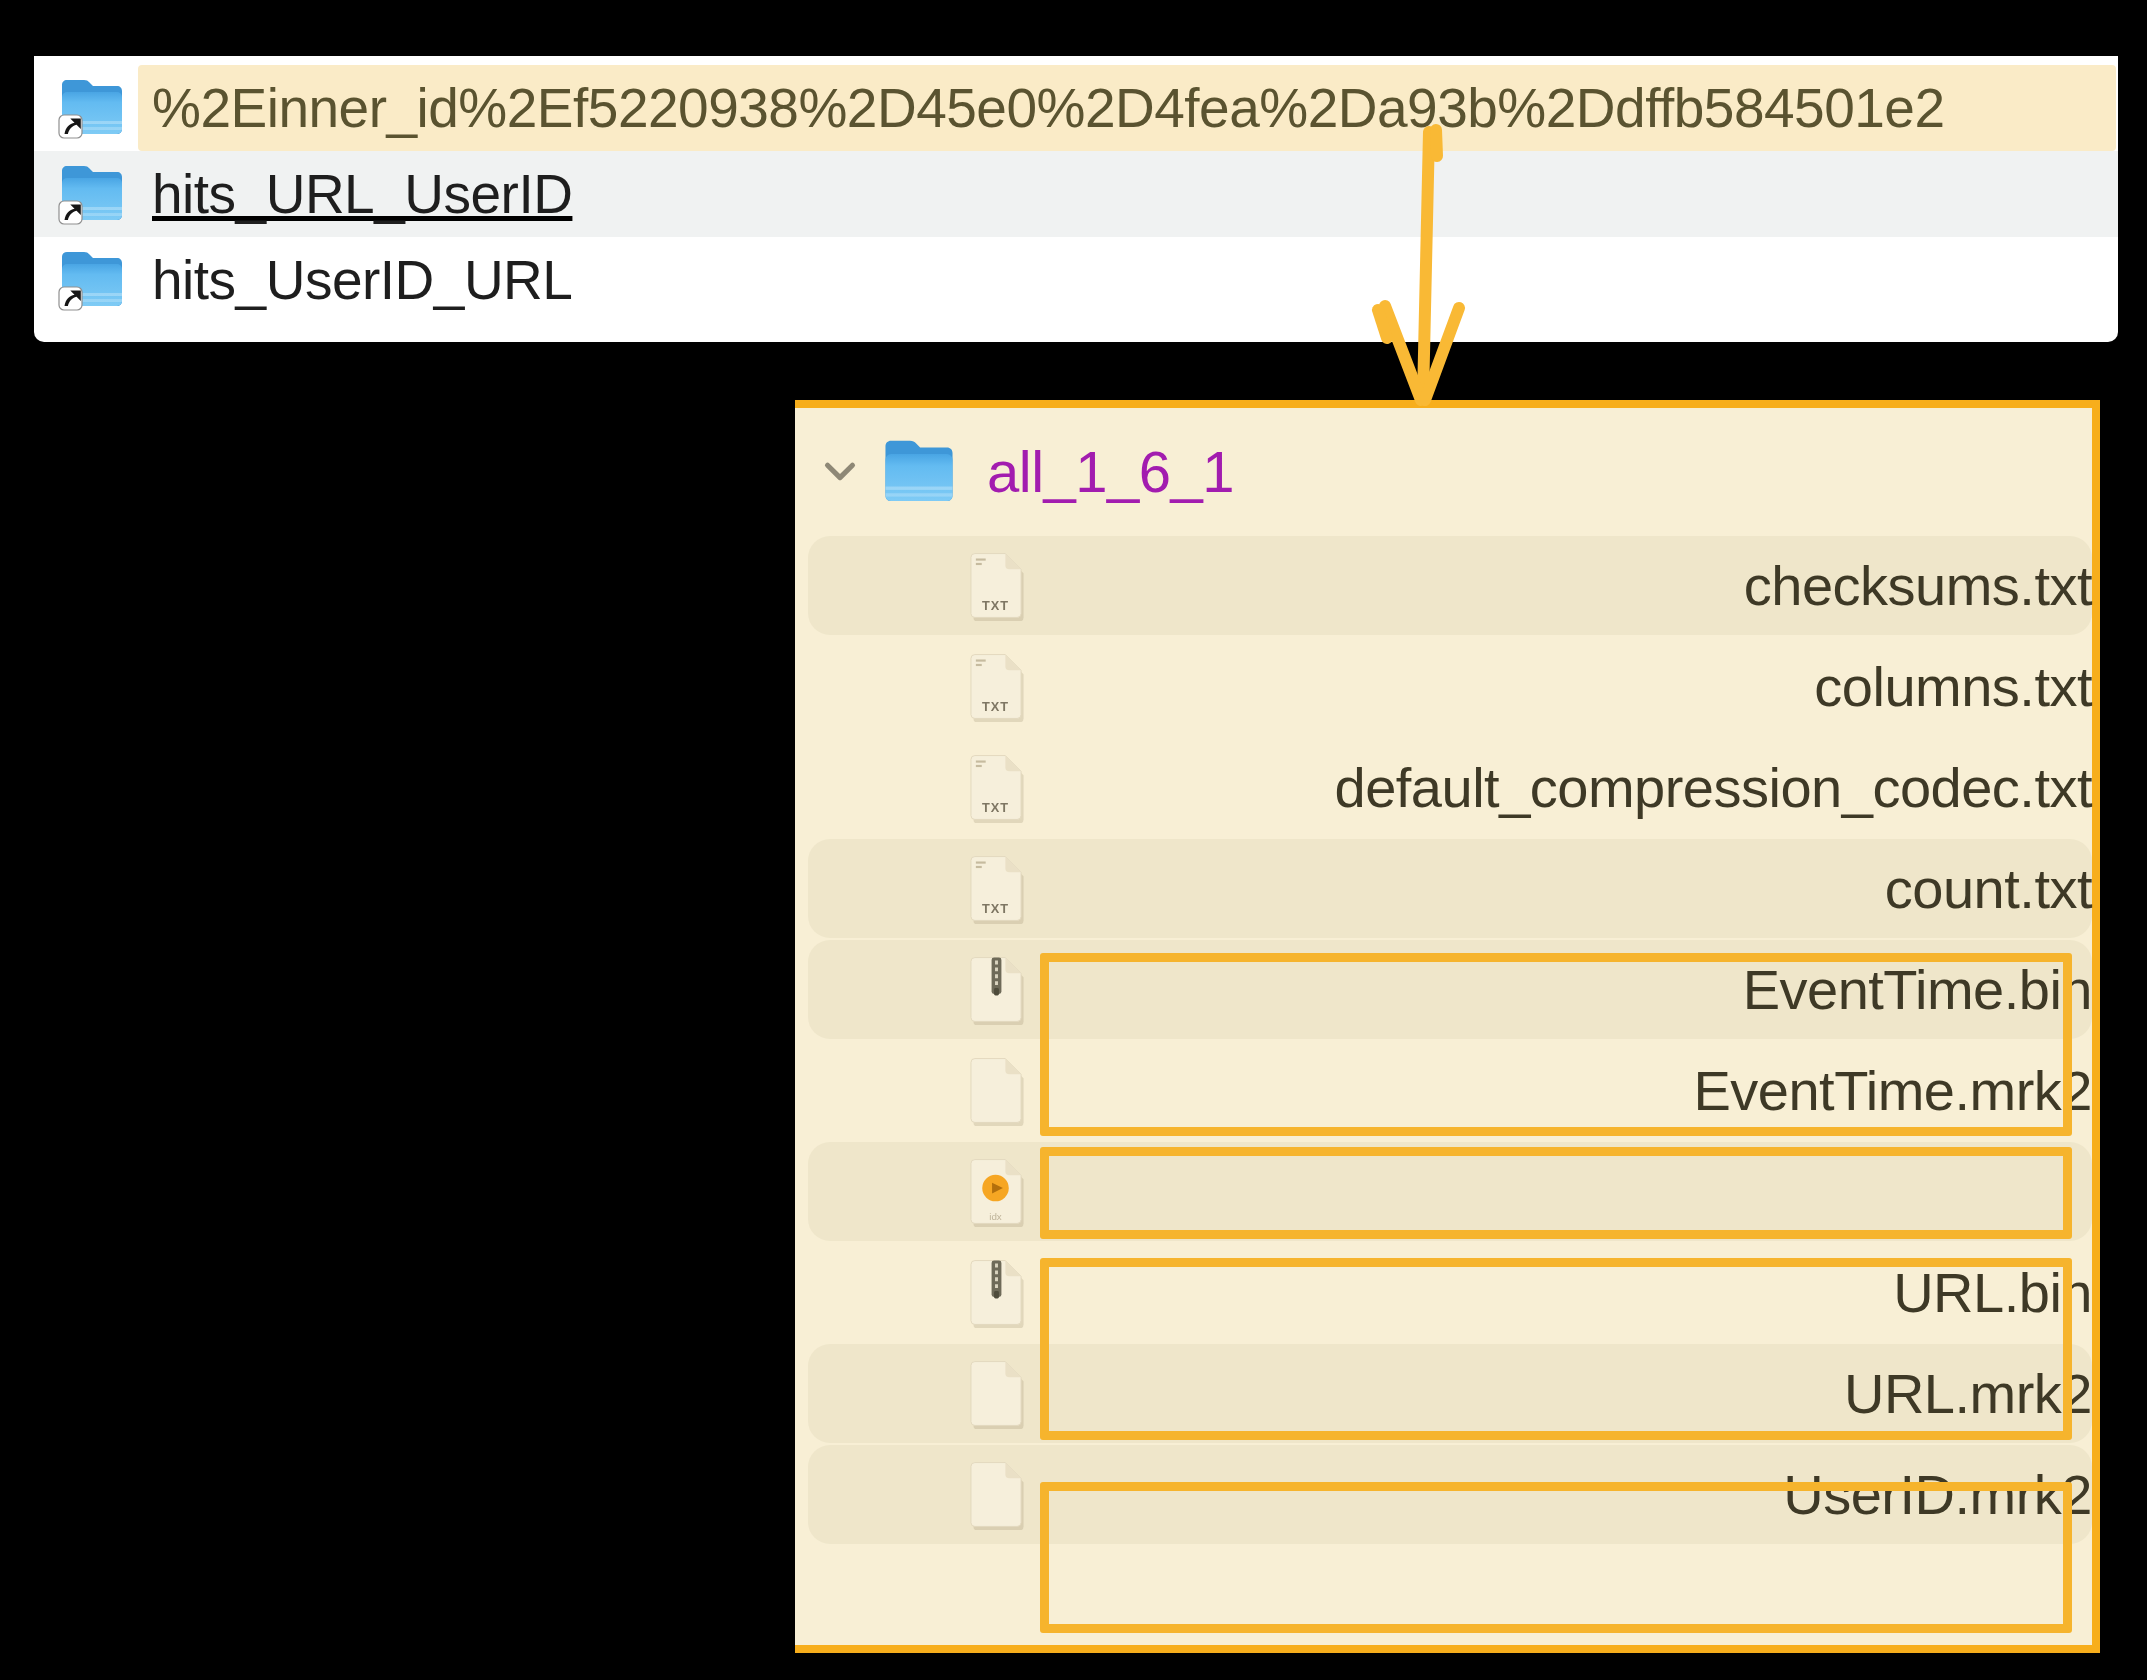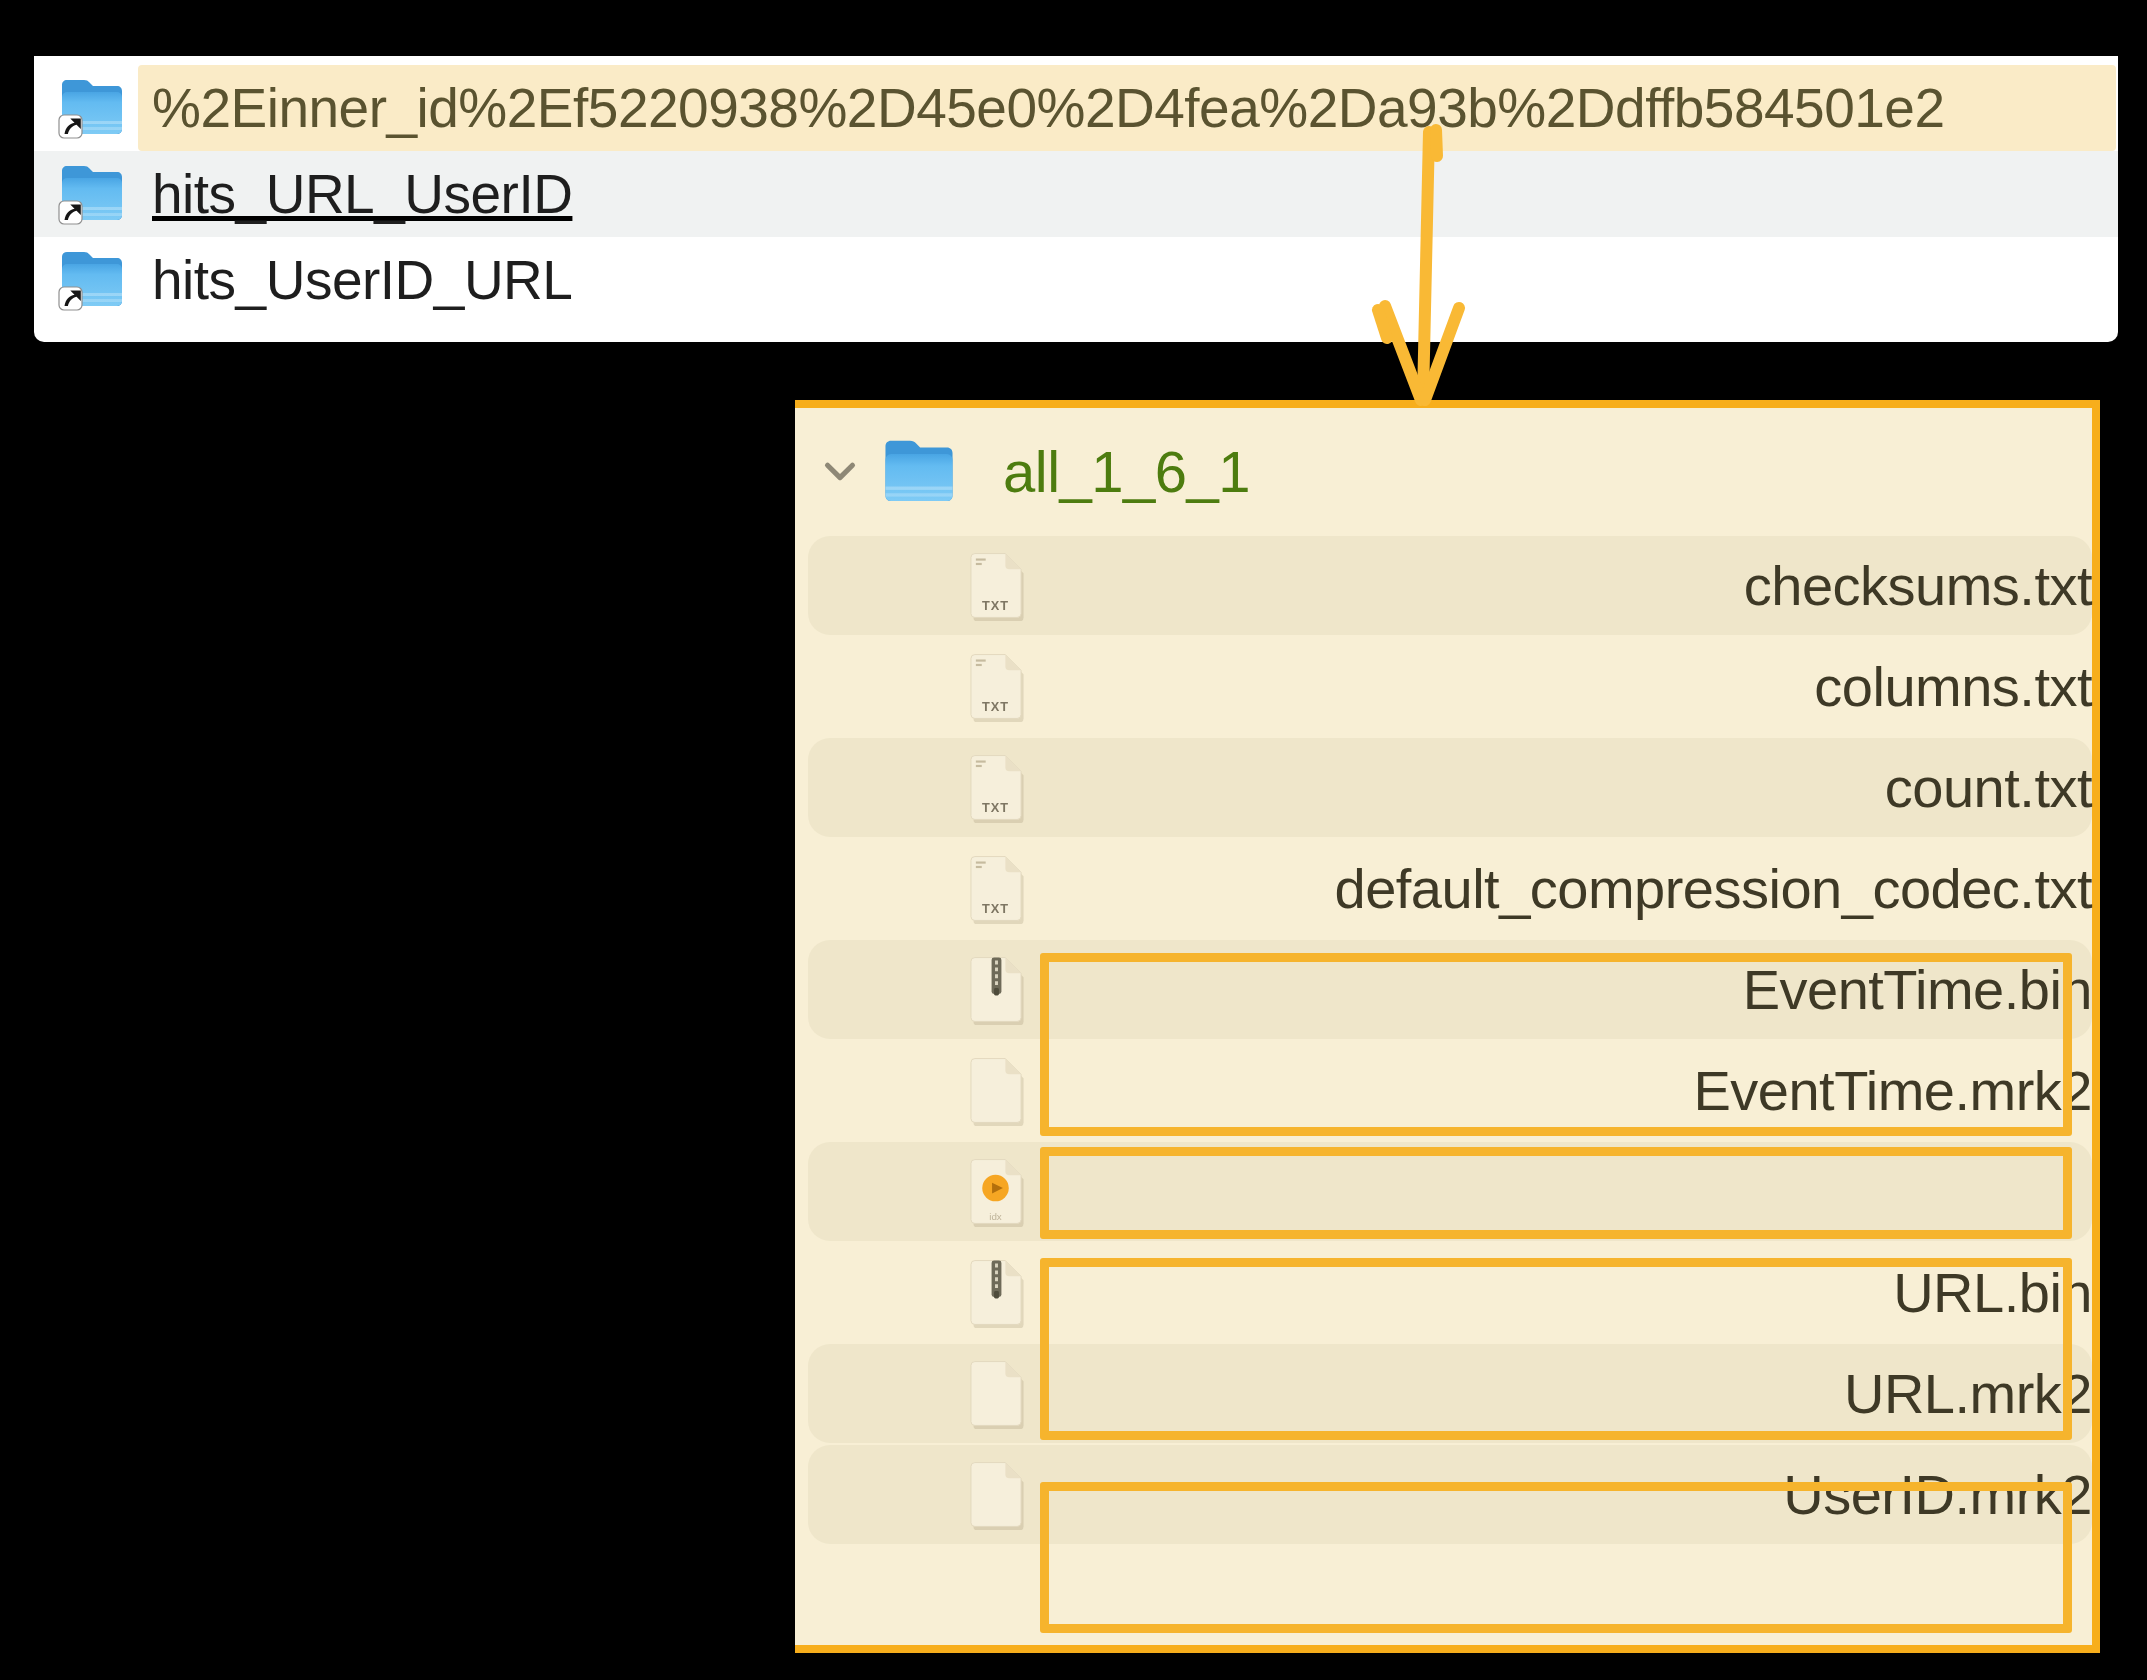--- a/index.html
+++ b/index.html
@@ -30,21 +30,21 @@
   
   .tree-panel{
     position:absolute;left:795px;top:400px;width:1305px;height:1253px;
     box-sizing:border-box;background:#F8EFD5;
     border-top:8px solid #F7AE1C;border-right:8px solid #F7AE1C;border-bottom:8px solid #F7AE1C;
   }
   .panel-inner{position:relative;width:100%;height:100%;}
   .proot{position:absolute;left:0;top:0;height:127px;width:100%;display:flex;align-items:center;}
   .chev{width:34px;height:26px;margin-left:28px;flex:none;}
   .proot-folder{width:76px;height:70px;margin-left:24px;flex:none;}
-  .proot-name{margin-left:46px;font-size:58px;color:#4d7c0f;letter-spacing:-0.5px;}
+  .proot-name{margin-left:30px;font-size:58px;color:#a21caf;letter-spacing:-0.5px;}
   .frows{position:absolute;left:0;top:127px;width:100%;}
   .frow{position:relative;height:101px;display:flex;align-items:center;justify-content:space-between;}
   .frow.band::before{
     content:"";position:absolute;left:13px;width:1284px;top:1px;bottom:1px;
     background:#EFE6CA;border-radius:22px;
   }
   .ficon{position:relative;margin-left:173px;width:57px;height:70px;flex:none;z-index:1;}
   .fname{
     position:relative;margin-left:43px;font-size:56px;color:#3E3926;
     white-space:nowrap;z-index:1;letter-spacing:-0.5px;
@@ -173,31 +173,31 @@
               <use href="#sym-doc-txt"></use>
             </svg>
           <span class="fname">checksums.txt</span>
         </div>
         <div class="frow">
           <svg class="ficon">
               <use href="#sym-doc-txt"></use>
             </svg>
           <span class="fname">columns.txt</span>
         </div>
+        <div class="frow">
+          <svg class="ficon">
+              <use href="#sym-doc-txt"></use>
+            </svg>
+          <span class="fname">default_compression_codec.txt</span>
+        </div>
         <div class="frow band">
           <svg class="ficon">
               <use href="#sym-doc-txt"></use>
             </svg>
           <span class="fname">count.txt</span>
-        </div>
-        <div class="frow">
-          <svg class="ficon">
-              <use href="#sym-doc-txt"></use>
-            </svg>
-          <span class="fname">default_compression_codec.txt</span>
         </div>
         <div class="frow band">
           <svg class="ficon">
               <use href="#sym-doc-bin"></use>
             </svg>
           <span class="fname">EventTime.bin</span>
         </div>
         <div class="frow">
           <svg class="ficon">
               <use href="#sym-doc-plain"></use>

